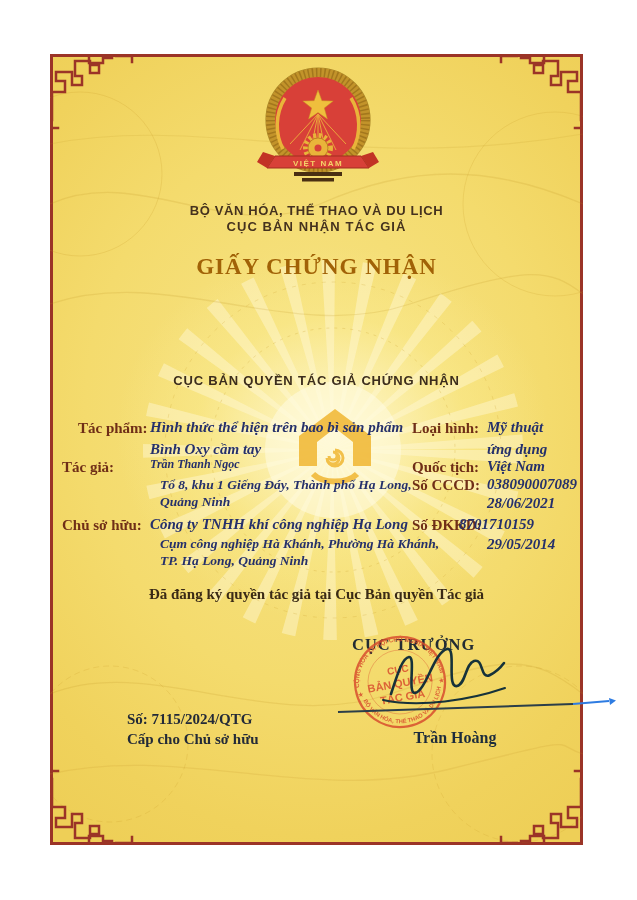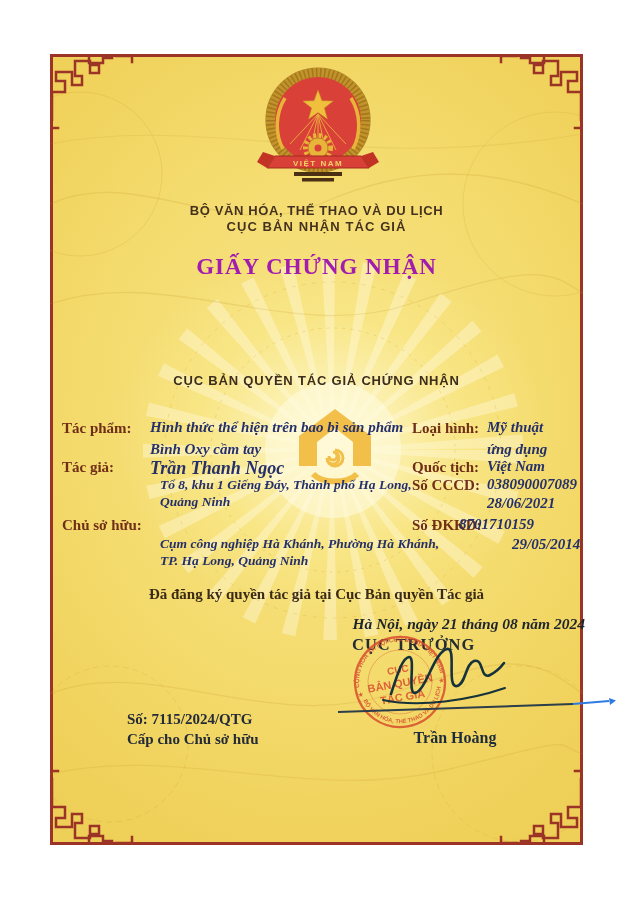--- a/index.html
+++ b/index.html
@@ -8,21 +8,21 @@
   .cert{position:absolute;left:50px;top:54px;width:533px;height:791px;box-sizing:border-box;
         border:3px solid #9b3427;
         background:
           radial-gradient(ellipse 300px 260px at 53% 48%, rgba(255,250,215,0.9) 0%, rgba(250,234,140,0.55) 45%, rgba(0,0,0,0) 72%),
           radial-gradient(ellipse 420px 500px at 50% 45%, #f7e488 0%, #f4db6d 55%, #f0d25c 85%, #eecf57 100%);}
   .abs{position:absolute;}
   .t{position:absolute;line-height:1.12;white-space:nowrap;}
   .sans{font-family:"Liberation Sans","DejaVu Sans",sans-serif;}
   .ctr{left:50px;width:533px;text-align:center;}
   .hdr{font-size:13px;font-weight:bold;color:#45321e;letter-spacing:0.6px;}
-  .title1{font-size:23px;font-weight:bold;color:#a21caf;letter-spacing:1px;}
+  .title1{font-size:23px;font-weight:bold;color:#a16207;letter-spacing:1px;}
   .title2{font-size:27px;font-weight:bold;color:#2e2113;letter-spacing:0.5px;}
   .certify{font-size:13px;font-weight:bold;color:#3c2d1d;letter-spacing:0.8px;}
   .lbl{font-size:15px;font-weight:bold;color:#6f2e17;}
   .val{font-size:15px;font-weight:bold;font-style:italic;color:#25306b;}
   .val-sm{font-size:13.5px;font-weight:bold;font-style:italic;color:#25306b;margin-left:10px;}
   .note{font-size:15px;font-weight:bold;color:#3a2a16;}
   .date{font-size:15.5px;font-weight:bold;font-style:italic;color:#1e242b;}
   .sigtitle{font-size:16.5px;font-weight:bold;color:#232c33;letter-spacing:1px;}
   .signame{font-size:16px;font-weight:bold;color:#1d2c3c;}
   .footer{font-size:15px;font-weight:bold;color:#232a38;}
@@ -100,48 +100,48 @@
     <rect x="49" y="114" width="32" height="3.5" fill="#4a2f12"></rect>
   </svg>
 
   <div class="t ctr sans hdr" style="top:204px;">BỘ VĂN HÓA, THỂ THAO VÀ DU LỊCH</div>
   <div class="t ctr sans hdr" style="top:220px;letter-spacing:1.1px;">CỤC BẢN NHẬN TÁC GIẢ</div>
 
   <div class="t ctr title1" style="top:254px;">GIẤY CHỨNG NHẬN</div>
 
   <div class="t ctr sans certify" style="top:374px;">CỤC BẢN QUYỀN TÁC GIẢ CHỨNG NHẬN</div>
 
-  <div class="t lbl" style="left:62px;top:420px;text-align:right;">Tác phẩm:</div>
+  <div class="t lbl" style="left:78px;top:420px;text-align:right;">Tác phẩm:</div>
   <div class="t lbl" style="left:62px;top:459px;">Tác giả:</div>
   <div class="t lbl" style="left:62px;top:517px;">Chủ sở hữu:</div>
 
   <div class="t val" style="left:150px;top:419px;">Hình thức thể hiện trên bao bì sản phẩm</div>
   <div class="t val" style="left:150px;top:441px;">Bình Oxy cầm tay</div>
-  <div class="t val" style="left:150px;top:458px;font-size:18px;">Trần Thanh Ngọc</div>
+  <div class="t val" style="left:150px;top:458px;font-size:12px;">Trần Thanh Ngọc</div>
   <div class="t val-sm" style="left:150px;top:477px;">Tổ 8, khu 1 Giếng Đáy, Thành phố Hạ Long,</div>
   <div class="t val-sm" style="left:150px;top:494px;">Quảng Ninh</div>
+  <div class="t val" style="left:150px;top:516px;">Công ty TNHH khí công nghiệp Hạ Long</div>
   <div class="t val-sm" style="left:150px;top:536px;text-align:center;">Cụm công nghiệp Hà Khánh, Phường Hà Khánh,</div>
   <div class="t val-sm" style="left:150px;top:553px;">TP. Hạ Long, Quảng Ninh</div>
 
   <div class="t lbl" style="left:412px;top:420px;">Loại hình:</div>
   <div class="t lbl" style="left:412px;top:459px;">Quốc tịch:</div>
   <div class="t lbl" style="left:412px;top:477px;">Số CCCD:</div>
   <div class="t lbl" style="left:412px;top:517px;">Số ĐKKD:</div>
 
   <div class="t val" style="left:487px;top:419px;">Mỹ thuật</div>
   <div class="t val" style="left:487px;top:441px;">ứng dụng</div>
   <div class="t val" style="left:487px;top:458px;">Việt Nam</div>
   <div class="t val" style="left:487px;top:476px;">038090007089</div>
   <div class="t val" style="left:487px;top:495px;">28/06/2021</div>
   <div class="t val" style="left:459px;top:516px;">8701710159</div>
-  <div class="t val" style="left:487px;top:536px;margin-left:25px;">29/05/2014</div>
+  <div class="t val" style="left:487px;top:536px;">29/05/2014</div>
 
   <div class="t ctr note" style="top:586px;">Đã đăng ký quyền tác giả tại Cục Bản quyền Tác giả</div>
 
-  <div class="t date" style="left:250px;top:615px;width:335px;text-align:right;">Hà Nội, ngày 21 tháng 08 năm 2024</div>
 
   <div class="t sigtitle" style="left:352px;top:636px;width:230px;text-align:left;">CỤC TRƯỞNG</div>
 
   <svg class="abs" style="left:350px;top:632px;opacity:0.82;" width="100" height="100" viewBox="-50 -50 100 100">
     <g transform="rotate(-10)" fill="#d7492c" font-family="Liberation Sans, DejaVu Sans, sans-serif">
       <circle r="45" fill="none" stroke="#d7492c" stroke-width="2.2"></circle>
       <circle r="32" fill="none" stroke="#d7492c" stroke-width="0.8" opacity="0.5"></circle>
       <defs>
         <path id="arcTop" d="M -39,13 A 41,41 0 1 1 39,13"></path>
         <path id="arcBot" d="M -39,13 A 41,41 0 0 0 39,13"></path>

